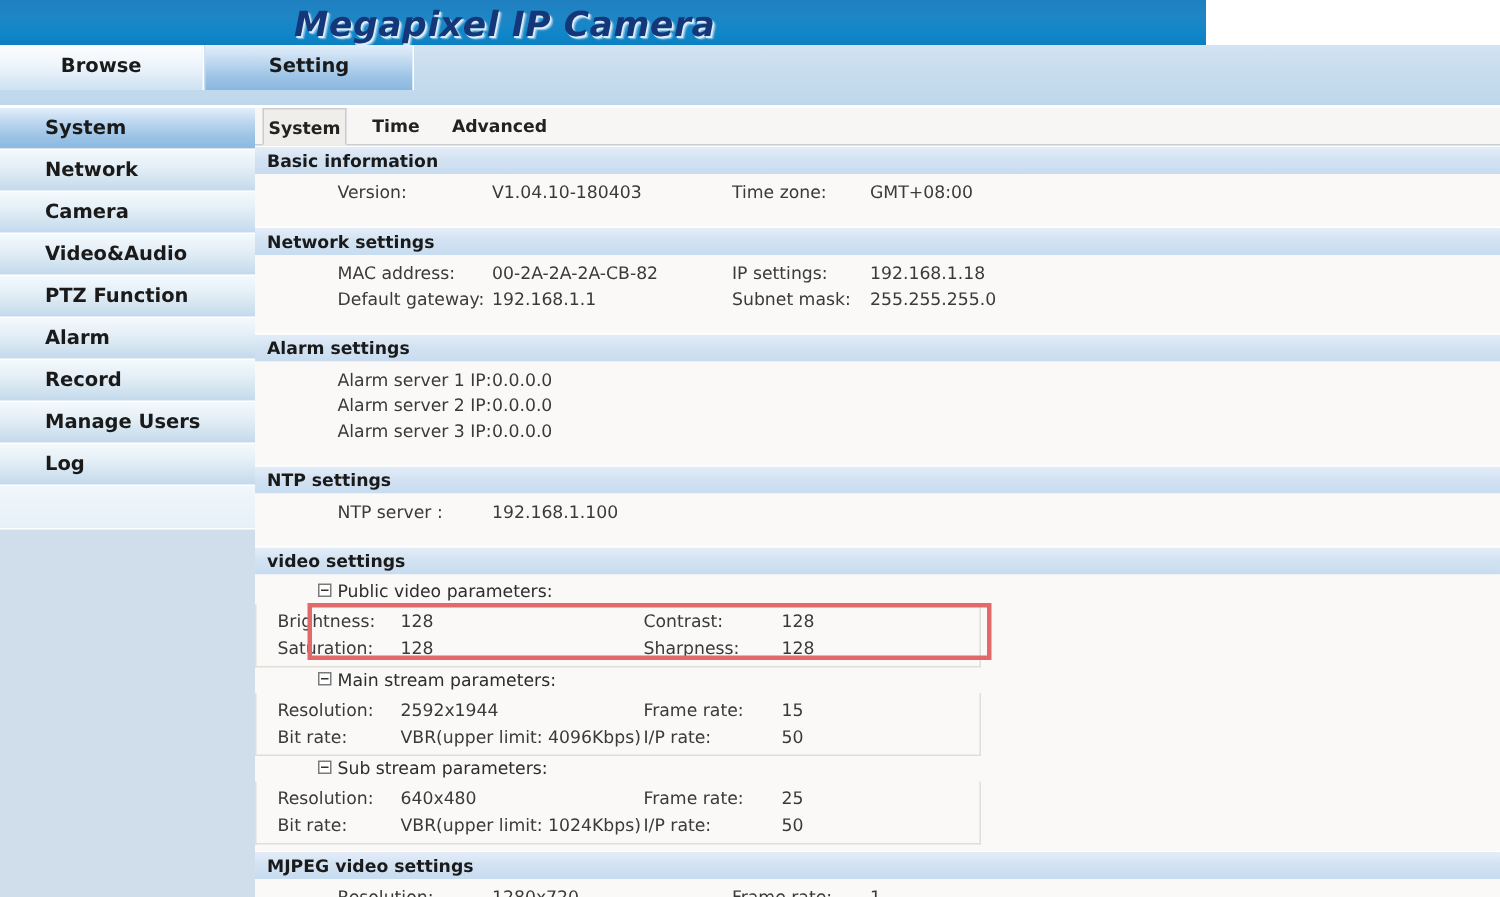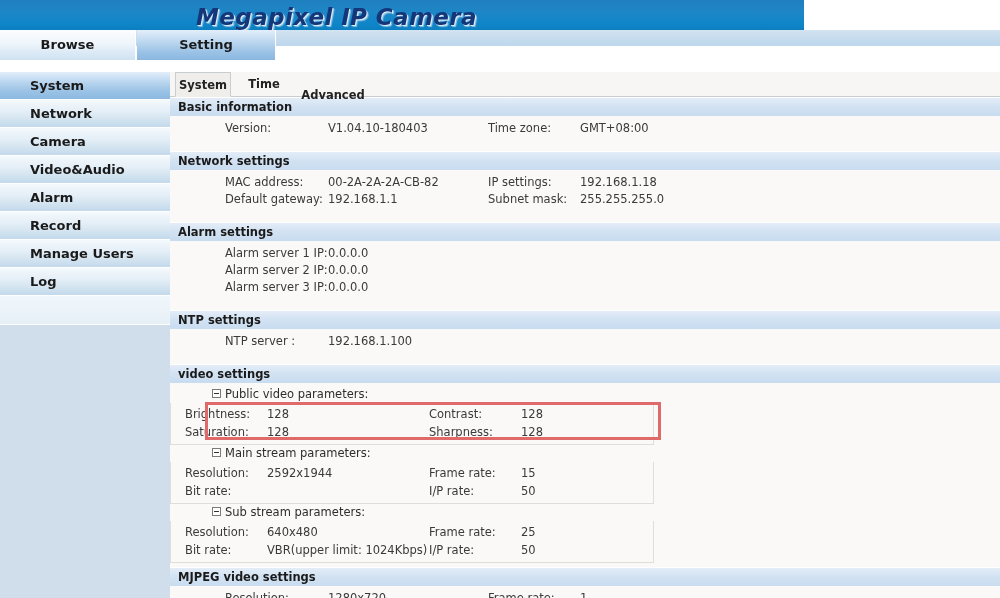--- a/index.html
+++ b/index.html
@@ -43,21 +43,21 @@
     letter-spacing: 0.4px;
     color: #14377a;
     text-shadow: 1px 1px 0 rgba(220,238,250,0.95), 2px 2px 1px rgba(255,255,255,0.5);
     white-space: nowrap;
   }
 
   
   #toptabs {
     position: absolute;
     left: 0; top: 30px;
-    width: 1000px; height: 16px;
+    width: 1000px; height: 40px;
     background: linear-gradient(to bottom, #d3e3f1 0%, #c6dcee 50%, #bed7ec 100%);
   }
   .toptab {
     position: absolute;
     top: 0;
     height: 30px;
     line-height: 30px;
     text-align: center;
     font-size: 13px;
     font-weight: bold;
@@ -136,21 +136,21 @@
     cursor: pointer;
   }
   #subtab-0 {
     left: 5px; width: 56px;
     background: #f0eeea;
     border: 1px solid #c8cdd2;
     border-bottom: 1px solid #f0eeea;
     height: 25px;
   }
   #subtab-1 { left: 66px; width: 56px; }
-  #subtab-2 { left: 127px; width: 72px; margin-top: 11px; }
+  #subtab-2 { left: 127px; width: 72px; }
 
   
   .sec-head {
     height: 19px;
     line-height: 19px;
     padding-left: 8px;
     box-sizing: border-box;
     font-size: 11.5px;
     font-weight: bold;
     color: #1a1a1a;
@@ -267,20 +267,21 @@
   <div id="toptabs">
     <div class="toptab" id="toptab-browse">Browse</div>
     <div class="toptab" id="toptab-setting">Setting</div>
   </div>
 
   <div id="sidebar">
     <div class="side-item active">System</div>
     <div class="side-item">Network</div>
     <div class="side-item">Camera</div>
     <div class="side-item">Video&amp;Audio</div>
+    <div class="side-item">PTZ Function</div>
     <div class="side-item">Alarm</div>
     <div class="side-item">Record</div>
     <div class="side-item">Manage Users</div>
     <div class="side-item">Log</div>
     <div id="sidebar-filler"></div>
   </div>
 
   <div id="content">
 
     <div id="subtabs">
@@ -367,20 +368,21 @@
       </div>
       <div class="tree-box">
         <div class="row">
           <span class="lbl tbl">Resolution:</span>
           <span class="val tbv">2592x1944</span>
           <span class="lbl tbl2">Frame rate:</span>
           <span class="val tbv2">15</span>
         </div>
         <div class="row">
           <span class="lbl tbl">Bit rate:</span>
+          <span class="val tbv">VBR(upper limit: 4096Kbps)</span>
           <span class="lbl tbl2">I/P rate:</span>
           <span class="val tbv2">50</span>
         </div>
       </div>
 
       <div class="tree-node">
         <span class="tnode-icon"></span>
         <span class="tnode-label">Sub stream parameters:</span>
       </div>
       <div class="tree-box">

